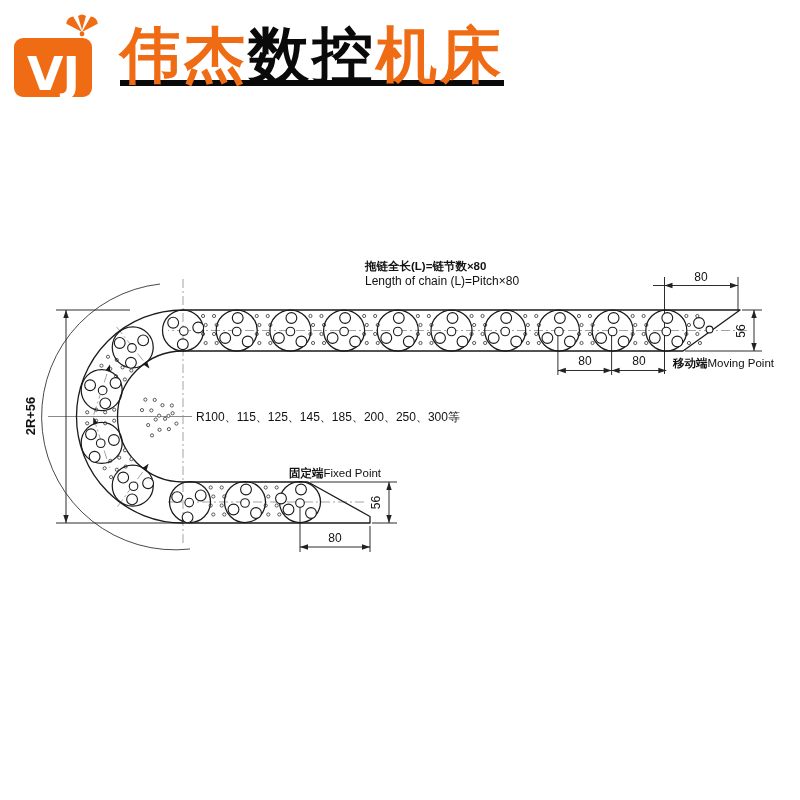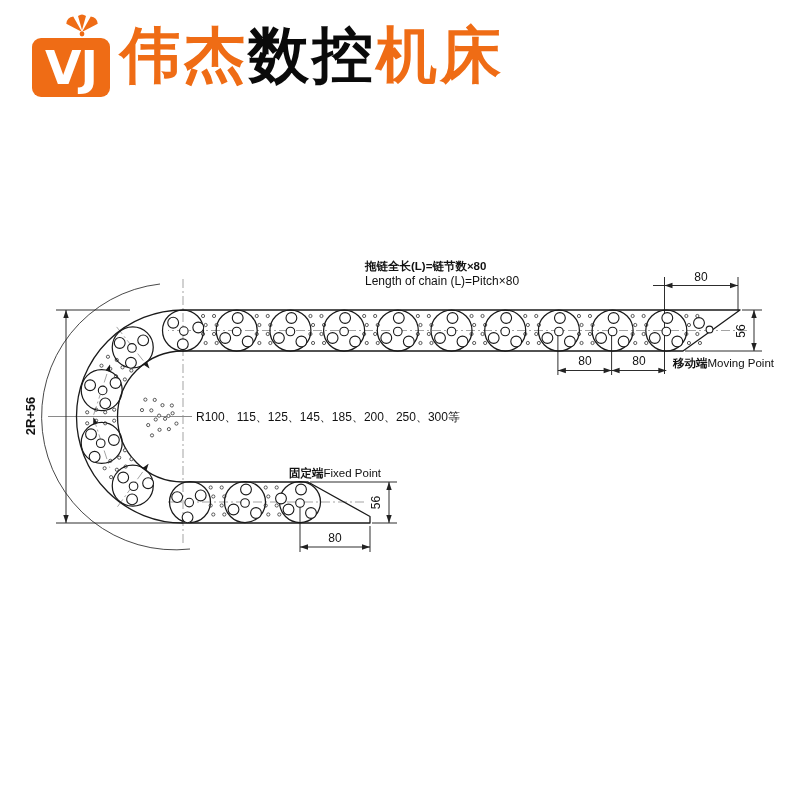--- a/index.html
+++ b/index.html
@@ -1,25 +1,25 @@
 <!DOCTYPE html>
 <html><head>
 <meta charset="utf-8">
 <style>
   html,body{margin:0;padding:0;background:#fff;}
   .page{position:relative;width:800px;height:800px;background:#fff;overflow:hidden;
         font-family:"Liberation Sans",sans-serif;}
   
-  .logo-box{position:absolute;left:32px;top:38px;width:78px;height:59px;
-            border-radius:9px;display:flex;align-items:center;justify-content:center;}
+  .logo-box{position:absolute;left:14px;top:38px;width:78px;height:59px;
+            border-radius:9px;display:flex;align-items:flex-end;justify-content:center;}
   .logo-vj{font-weight:900;font-size:47px;color:#fff;letter-spacing:-1px;line-height:1;
            font-family:"DejaVu Sans",sans-serif;}
   .crown{position:absolute;left:63px;top:10px;}
   .brand{position:absolute;left:120px;top:24px;font-size:61px;font-weight:900;
-         font-family:"DejaVu Sans",sans-serif;letter-spacing:3px;white-space:nowrap;line-height:1;}
+         font-family:"DejaVu Sans",sans-serif;letter-spacing:3px;white-space:nowrap;line-height:1;text-decoration:underline;}
   
   .diagram{position:absolute;left:0;top:0;}
   svg text{font-family:"Liberation Sans",sans-serif;fill:#111;}
   .fcn{font-size:11.5px;font-weight:bold;}
   .fen{font-size:12px;}
   .dim{font-size:12px;}
   .dimb{font-size:13px;font-weight:bold;}
   .lbl{font-size:11.5px;}
   .lbl .cn{font-weight:bold;}
 </style>

